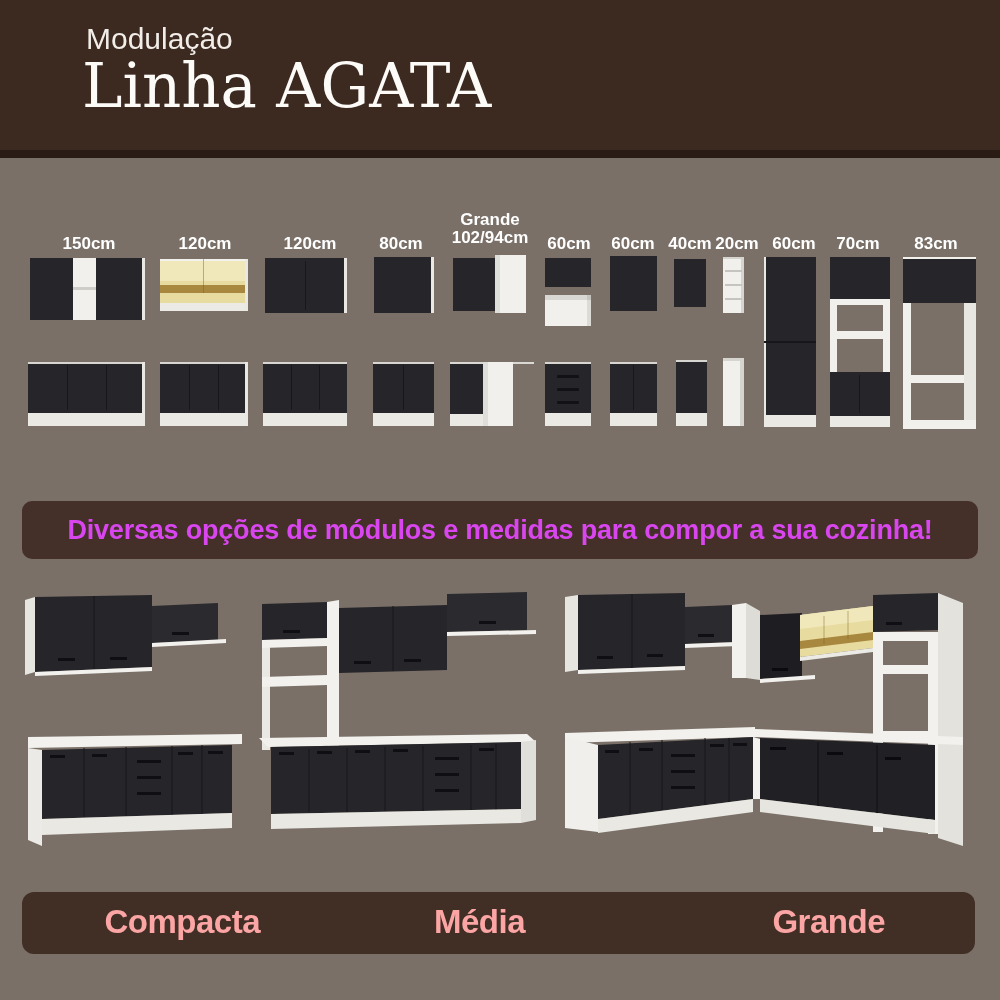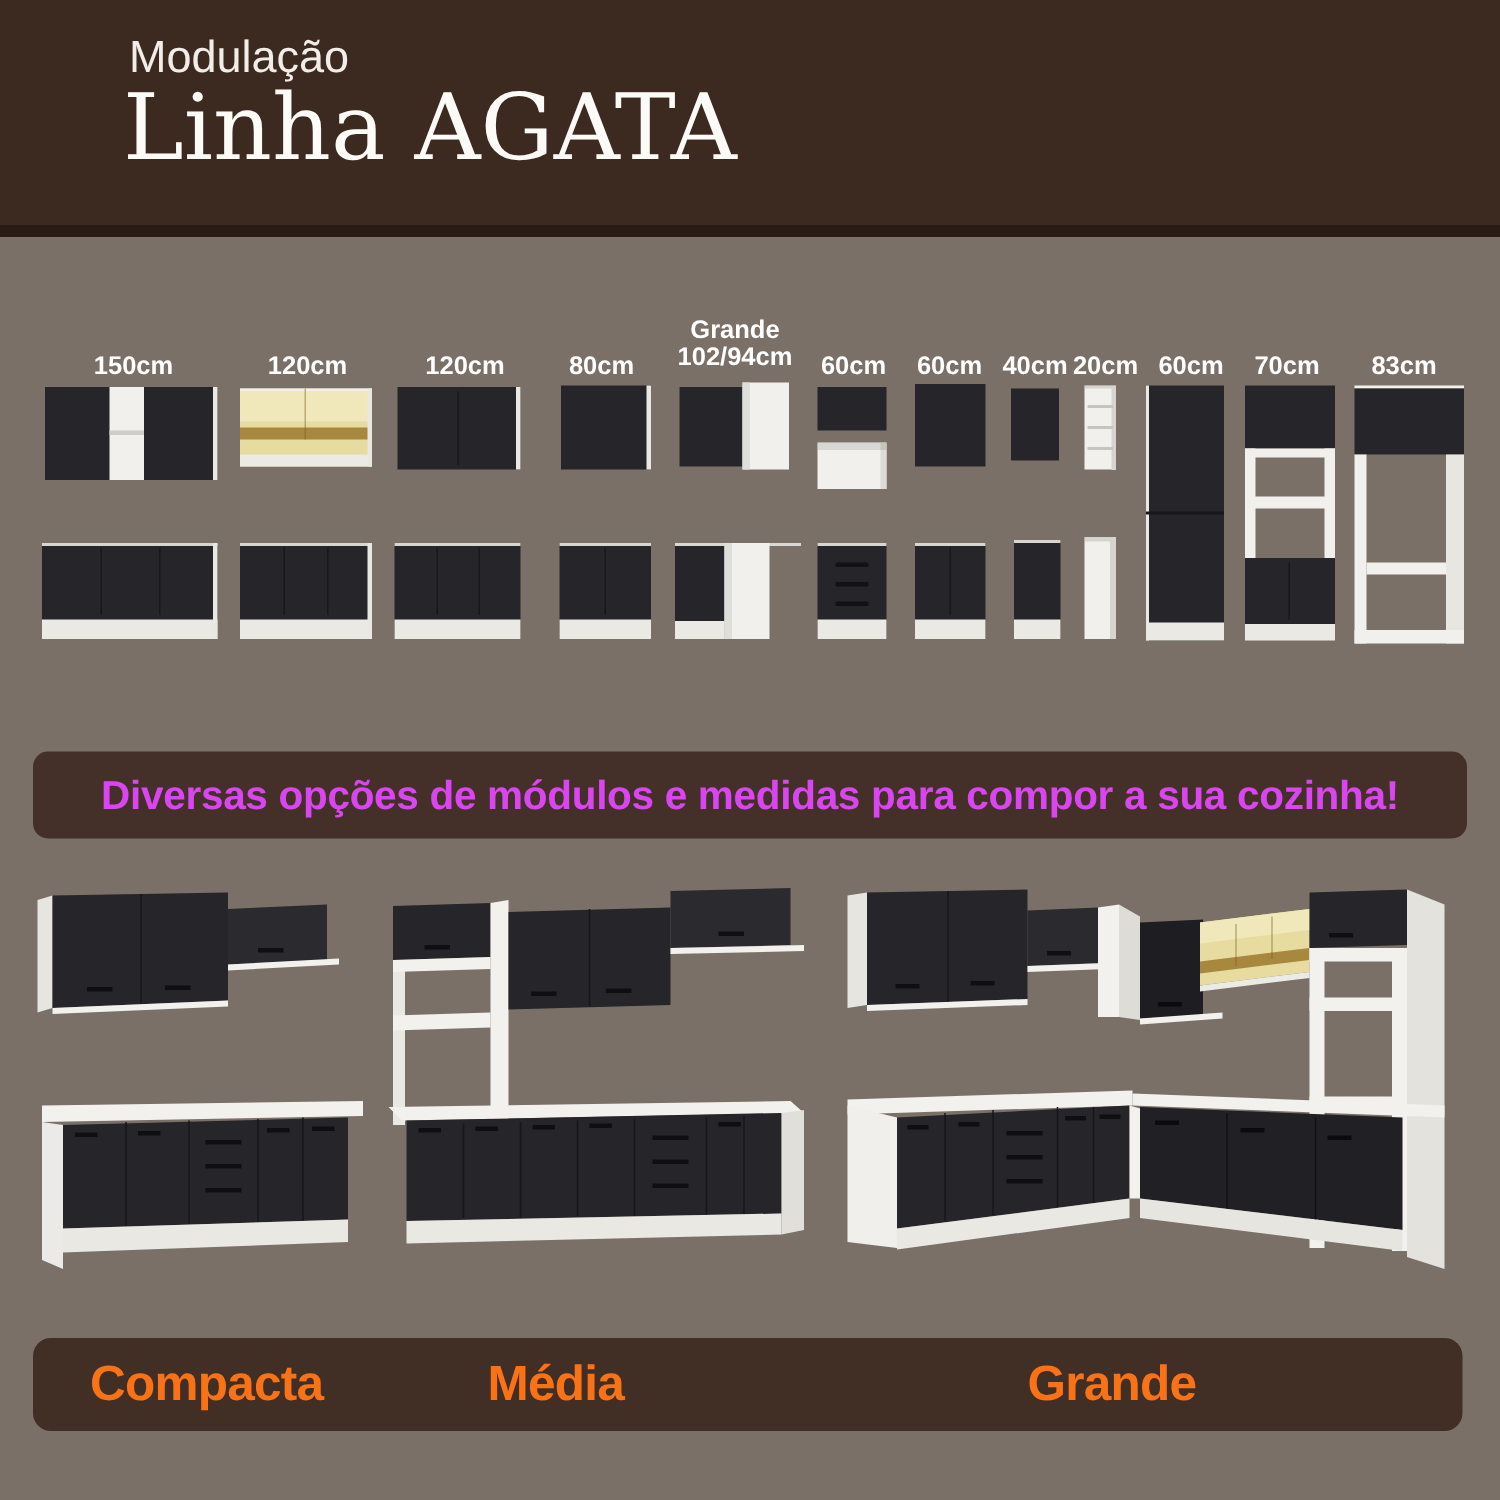--- a/index.html
+++ b/index.html
@@ -23,21 +23,21 @@
   .ct{position:absolute;left:0;right:0;top:0;height:2px;background:#d7d6d1;}
   .dl{position:absolute;top:3px;bottom:16px;width:1px;background:#18171b;}
   .dlw{position:absolute;top:3px;bottom:3px;width:1px;background:#18171b;}
   .shelfline{position:absolute;left:2px;right:2px;height:2px;background:#c6c4be;}
   .hdash{position:absolute;height:3px;background:#121116;border-radius:1px;}
   
   .banner{position:absolute;left:22px;top:501px;width:956px;height:58px;background:#453029;border-radius:10px;
           display:flex;align-items:center;justify-content:center;}
   .banner span{font-size:27px;font-weight:600;color:#d946ef;letter-spacing:-0.2px;}
   .footer{position:absolute;left:22px;top:892px;width:953px;height:62px;background:#412e25;border-radius:12px;}
-  .fl{position:absolute;top:11px;width:200px;text-align:left;font-size:33px;font-weight:bold;color:#f97316;letter-spacing:-0.5px;}
+  .fl{position:absolute;top:11px;width:200px;text-align:right;font-size:33px;font-weight:bold;color:#fca5a5;letter-spacing:-0.5px;}
   svg{display:block;}
 </style>
 </head>
 <body>
 
 <div id="canvas">
 
   <div class="hdr">
     <div class="sub">Modulação</div>
     <div class="ttl">Linha AGATA</div>

